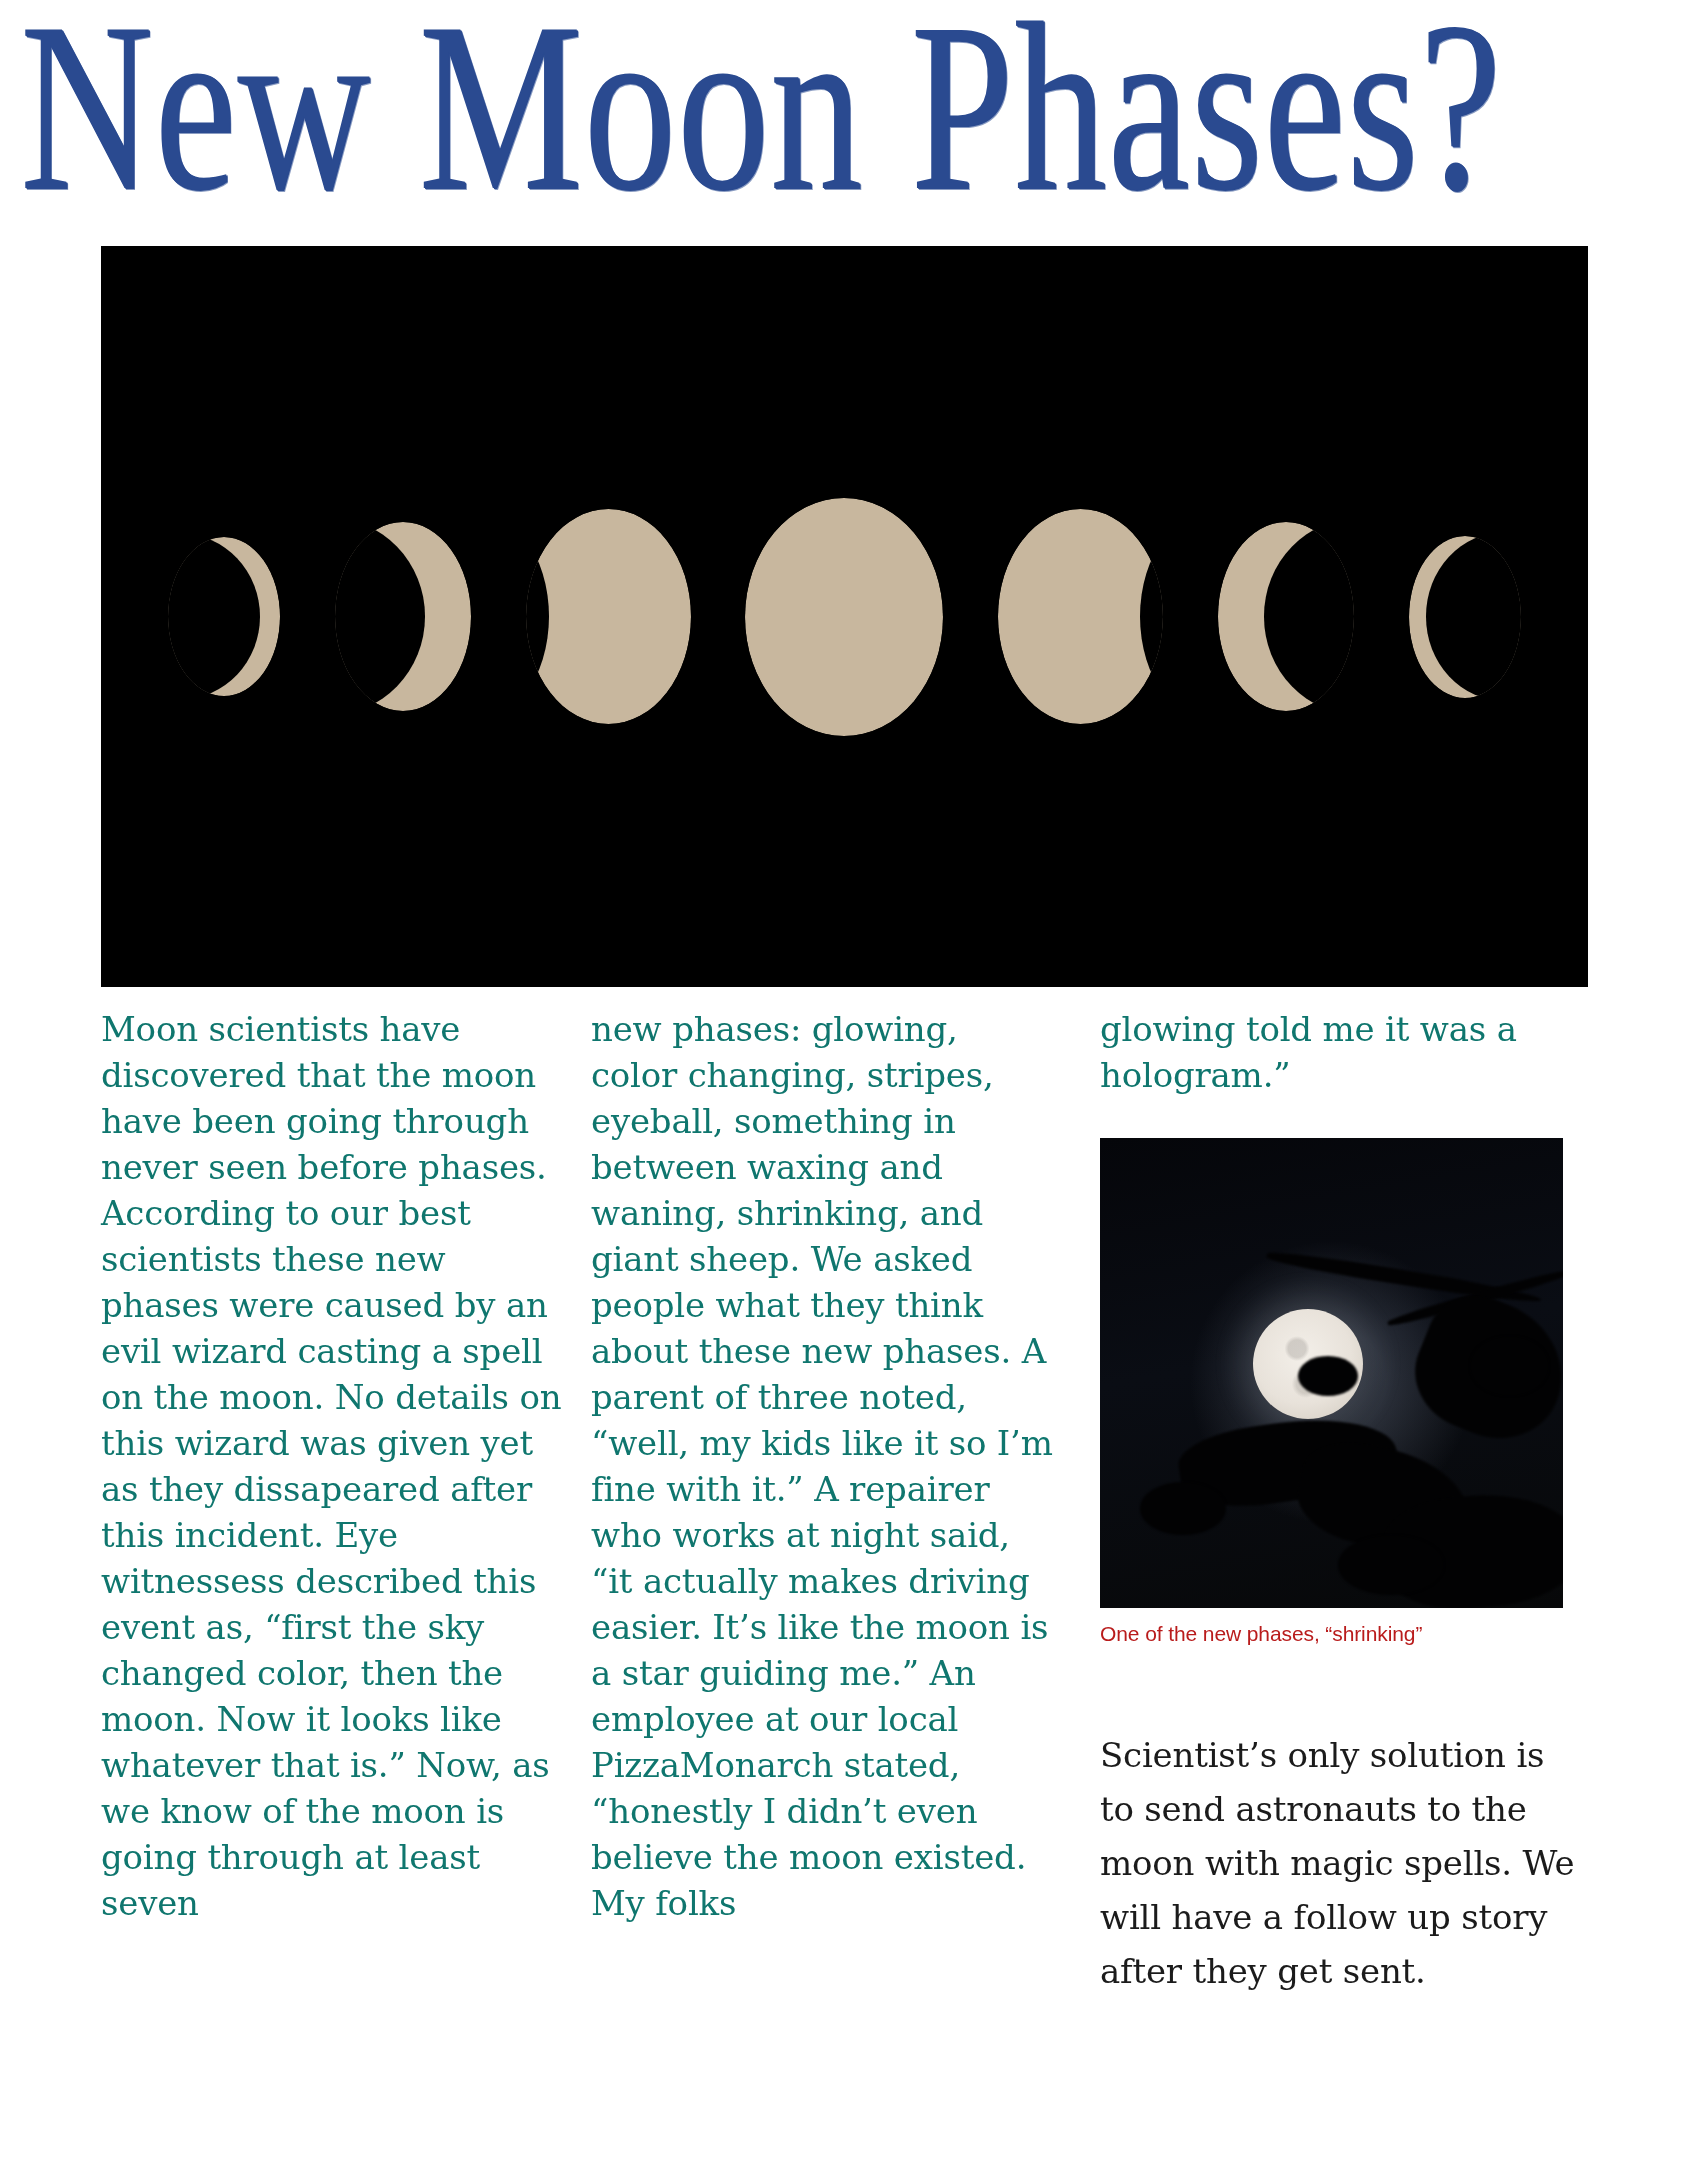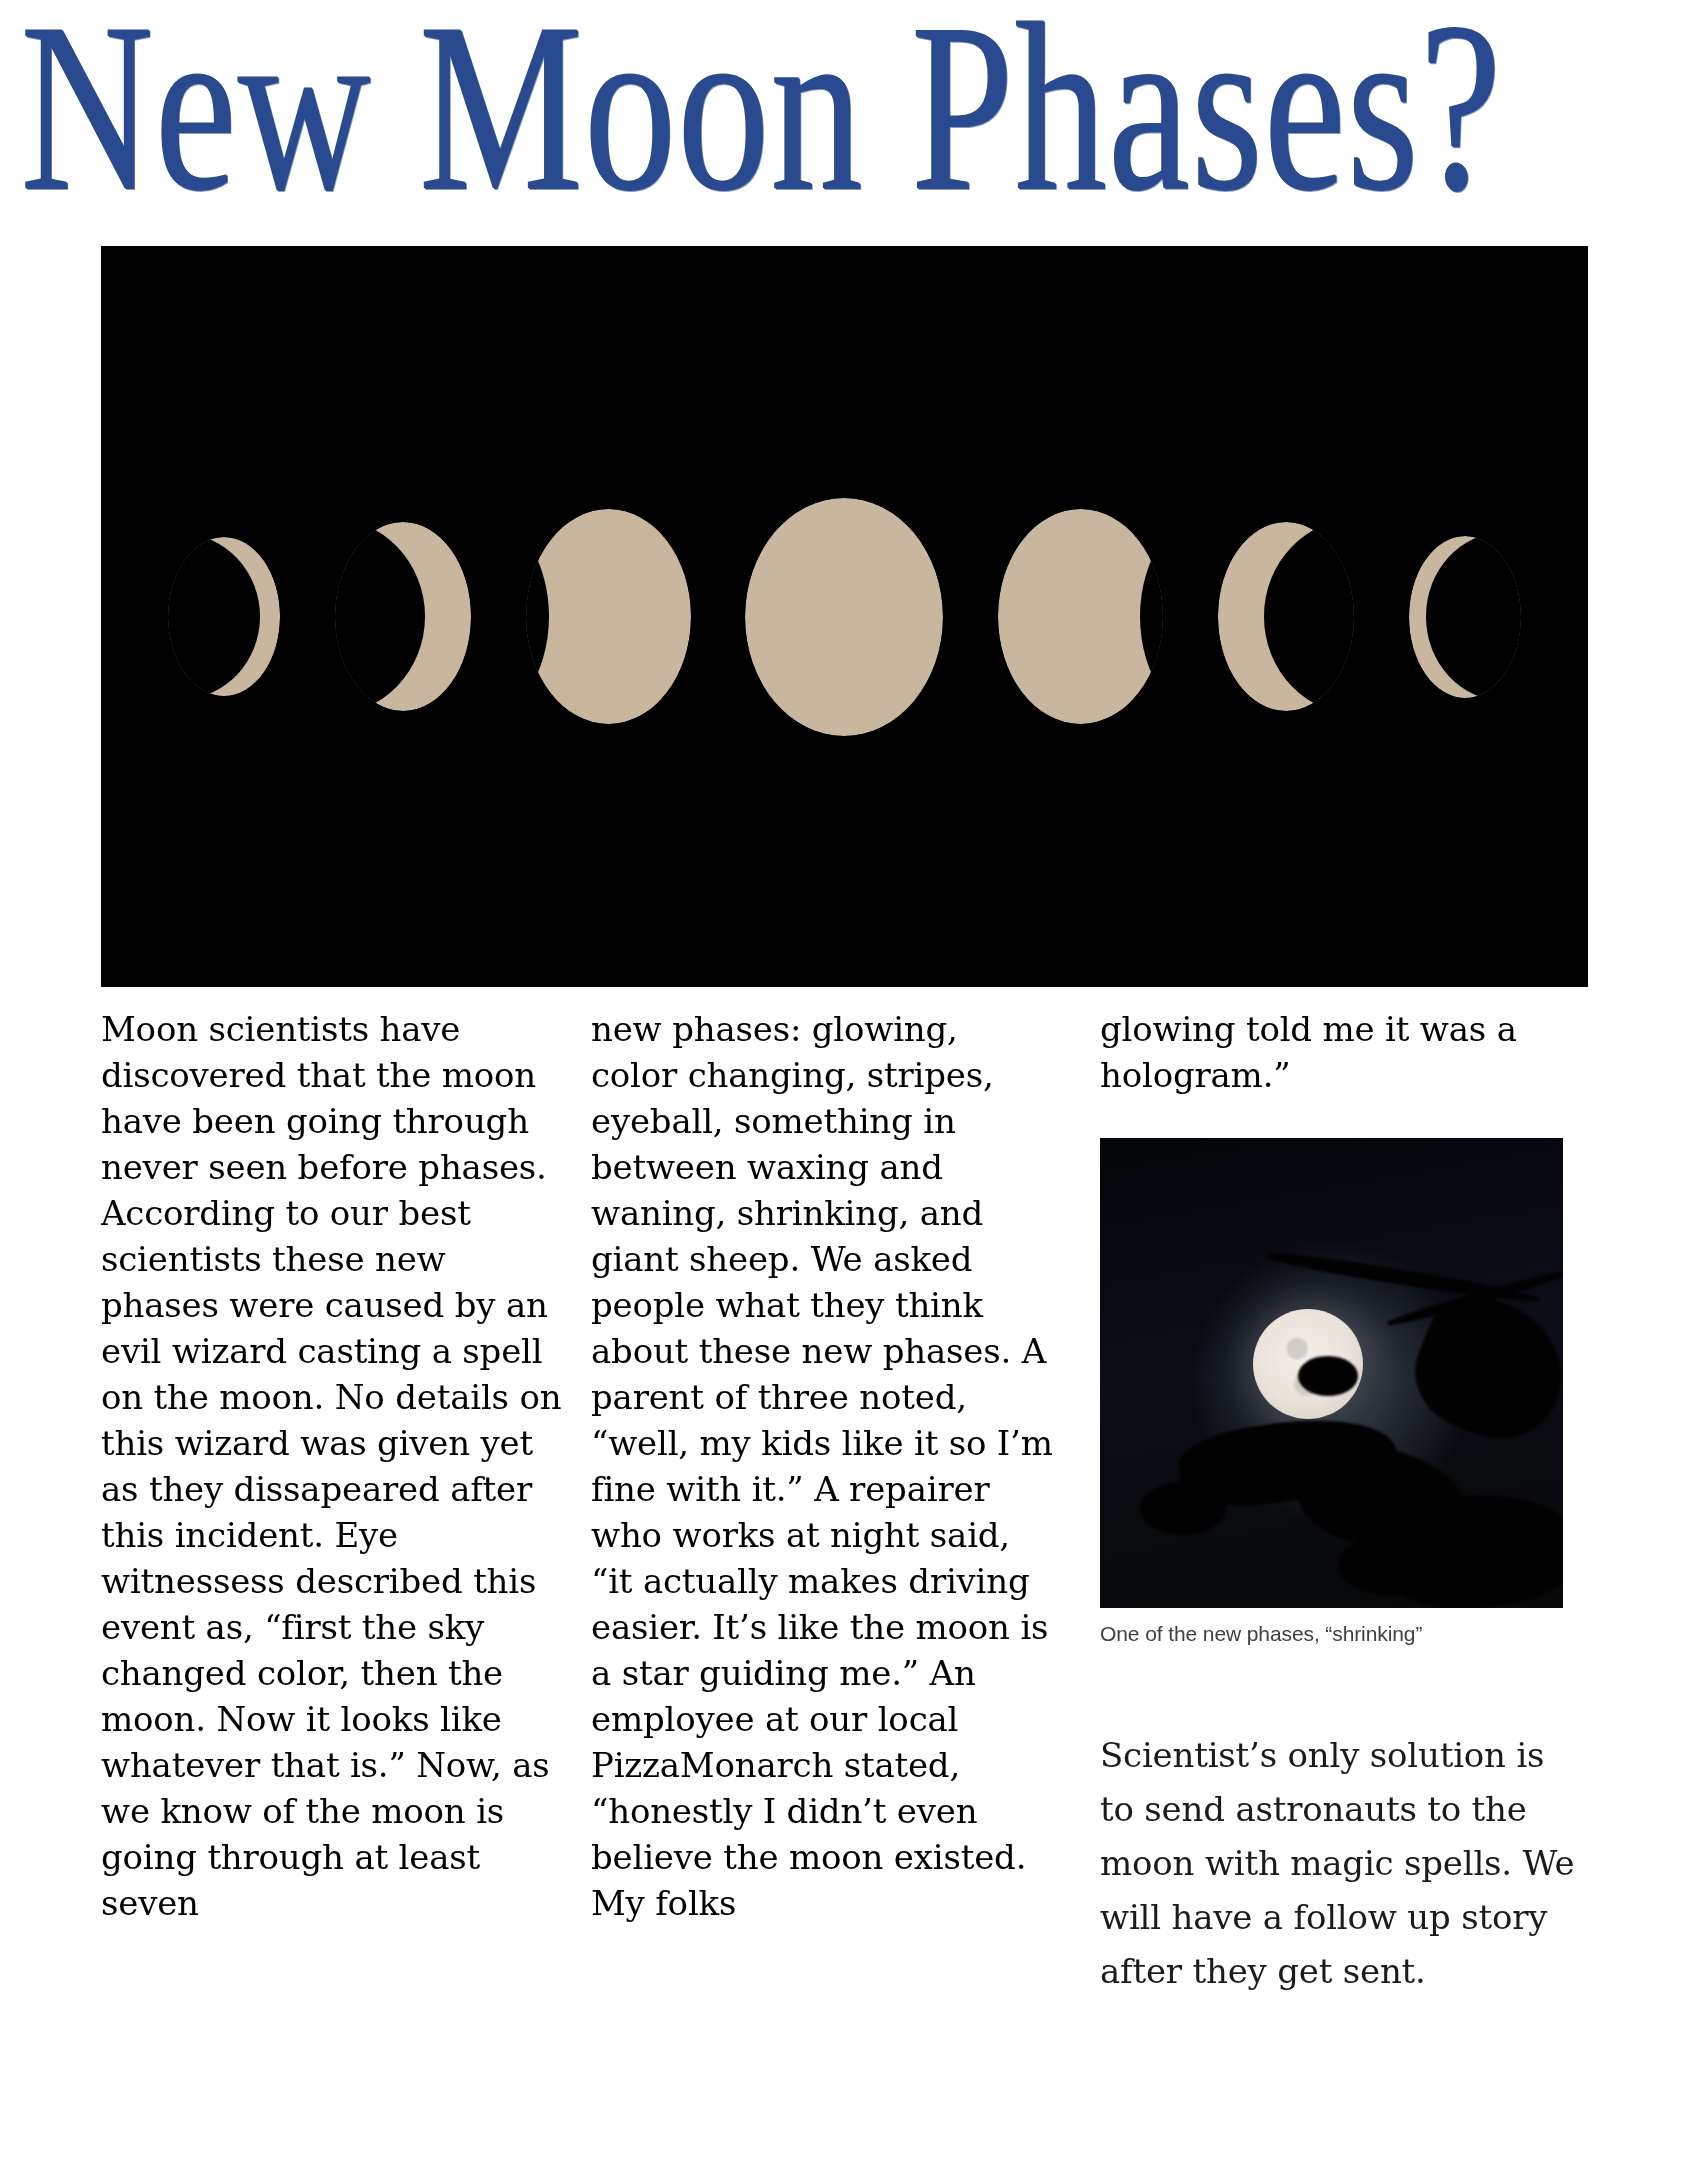--- a/index.html
+++ b/index.html
@@ -100,21 +100,21 @@
     top: 1006px;
     width: 1487px;
     height: 1125px;
   }
   .col {
     position: absolute;
     top: 0;
     font-family: "DejaVu Serif", "Liberation Serif", serif;
     font-size: 34px;
     line-height: 46px;
-    color: #000000;
+    color: #0f766e;
     text-align: left;
     letter-spacing: -0.2px;
   }
   .col p { margin: 0; }
   .col-1 { left: 0px;    width: 463px; }
   .col-2 { left: 490px;  width: 463px; }
   .col-3 { left: 999px; width: 488px; }
 
   .col-3 .lede { margin: 0; }
 
@@ -166,21 +166,21 @@
 
   
   .caption {
     position: absolute;
     left: 999px;
     top: 614px;
     width: 488px;
     font-family: "Liberation Sans", "DejaVu Sans", sans-serif;
     font-size: 21px;
     line-height: 28px;
-    color: #404040;
+    color: #b91c1c;
     letter-spacing: -0.1px;
   }
 
   .closing {
     position: absolute;
     left: 999px;
     top: 688px;
     width: 488px;
     font-family: "DejaVu Serif", "Liberation Serif", serif;
     font-size: 34px;

